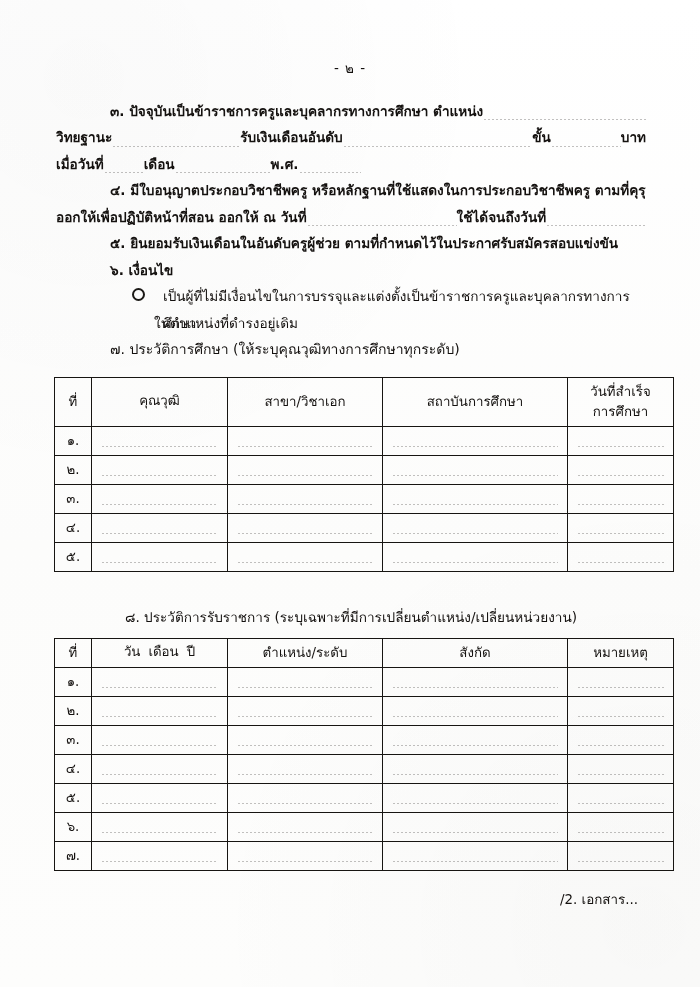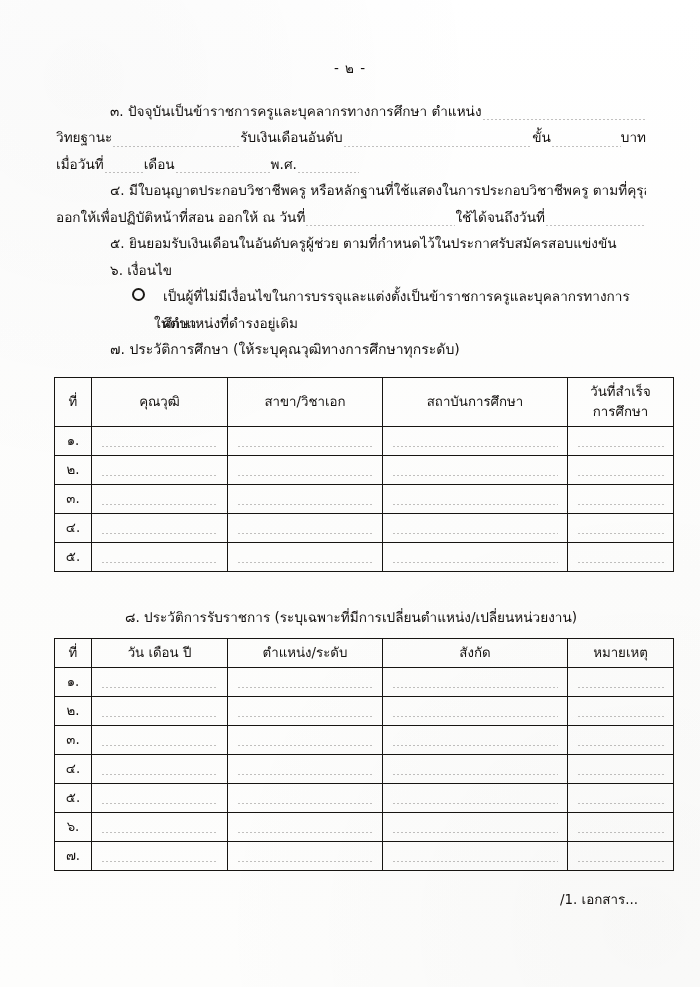--- a/index.html
+++ b/index.html
@@ -52,20 +52,21 @@
     font-size: 13.6px;
     line-height: 26.5px;
   }
 
   .ln {
     white-space: nowrap;
     display: flex;
     align-items: baseline;
     height: 26.5px;
     overflow: hidden;
+    font-weight: bold;
   }
 
   .indent { display: inline-block; width: 54px; flex: 0 0 54px; }
 
   .t { flex: 0 0 auto; }
 
   
   .dots {
     flex: 1 1 auto;
     min-width: 8px;
@@ -144,21 +145,21 @@
     padding: 0;
     vertical-align: middle;
   }
   table.form-table th {
     font-weight: normal;
     text-align: center;
     line-height: 20px;
     padding: 4px 2px 4px 2px;
   }
   th.h-no    { width: 32px; }
-  th.h-b     { width: 131px; }
+  th.h-b     { width: 131px; font-family: Liberation Mono, monospace; }
   th.h-c     { width: 150px; }
   th.h-d     { width: 180px; }
   th.h-e     { width: 101px; }
 
   td.c-no {
     text-align: center;
     height: 28px;
     font-size: 13.3px;
     padding-bottom: 2px;
   }
@@ -480,16 +481,16 @@
                 <span class="fill"></span>
               </td>
               <td class="c-line">
                 <span class="fill"></span>
               </td>
             </tr>
           </tbody>
       </table>
     </div>
 
-    <div class="footer-note">/1. เอกสาร...</div>
+    <div class="footer-note">/2. เอกสาร...</div>
 
   </div>
 </div>
 
 </body></html>

